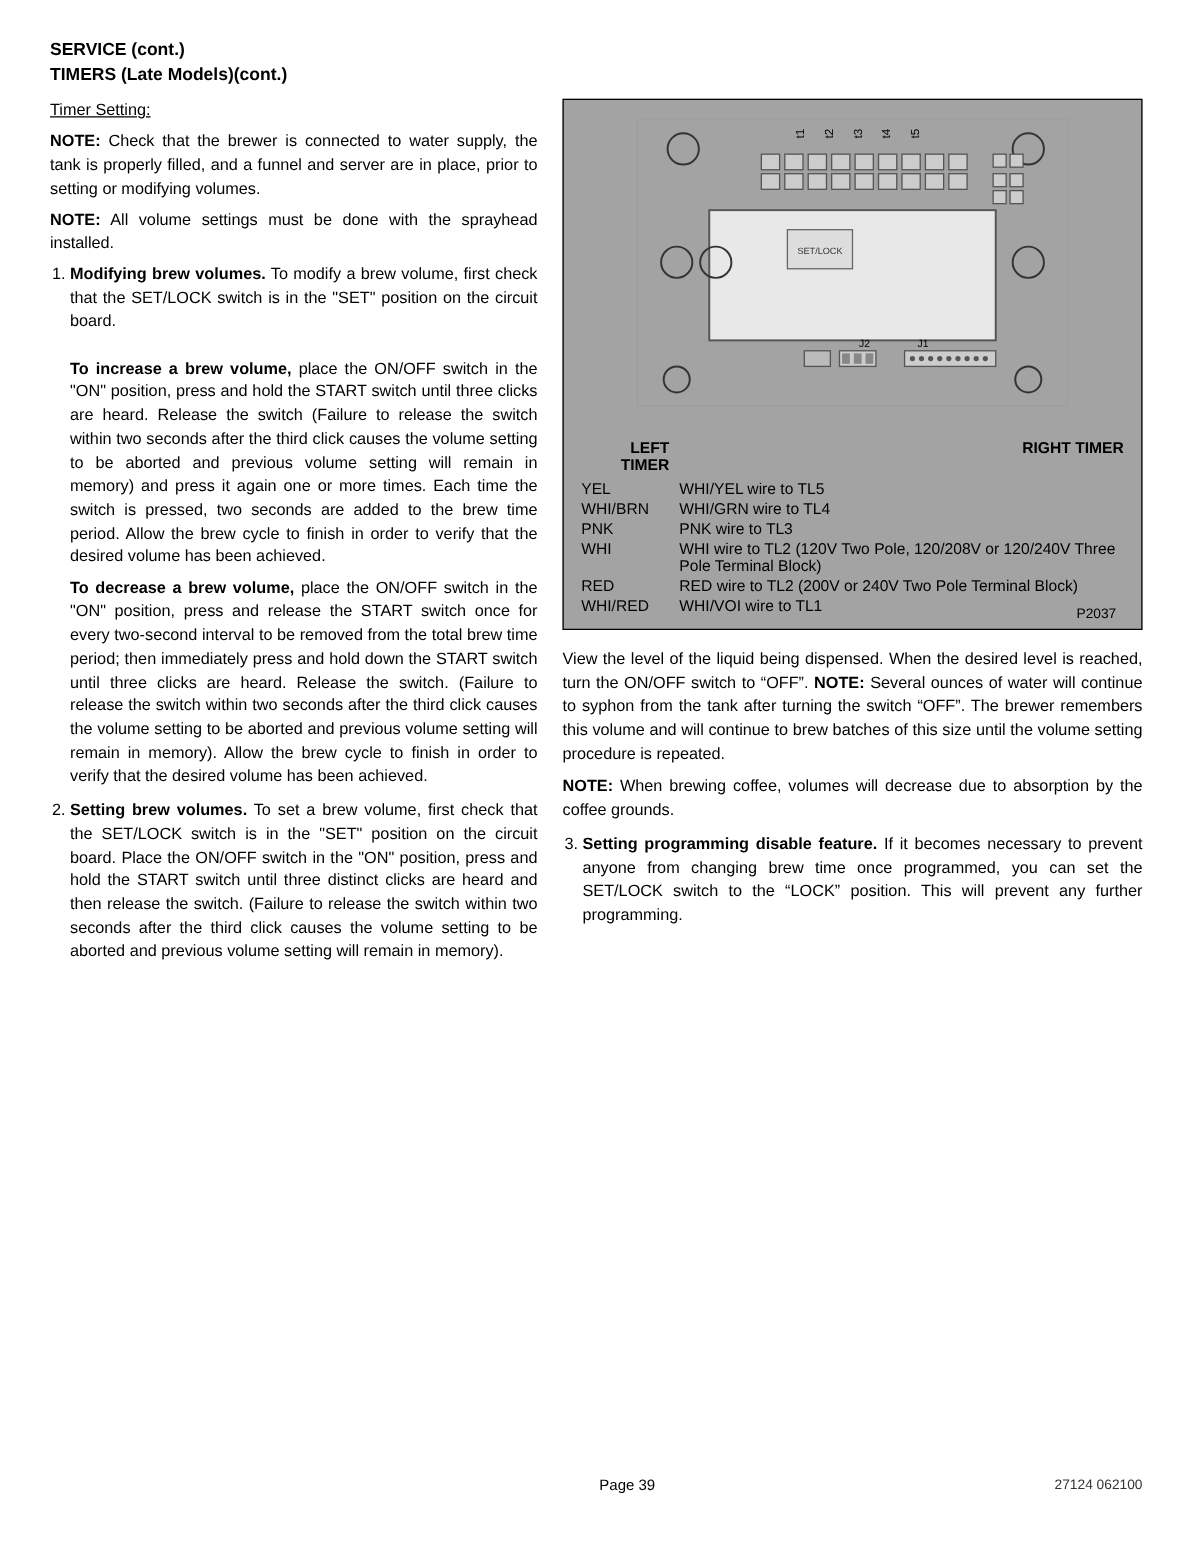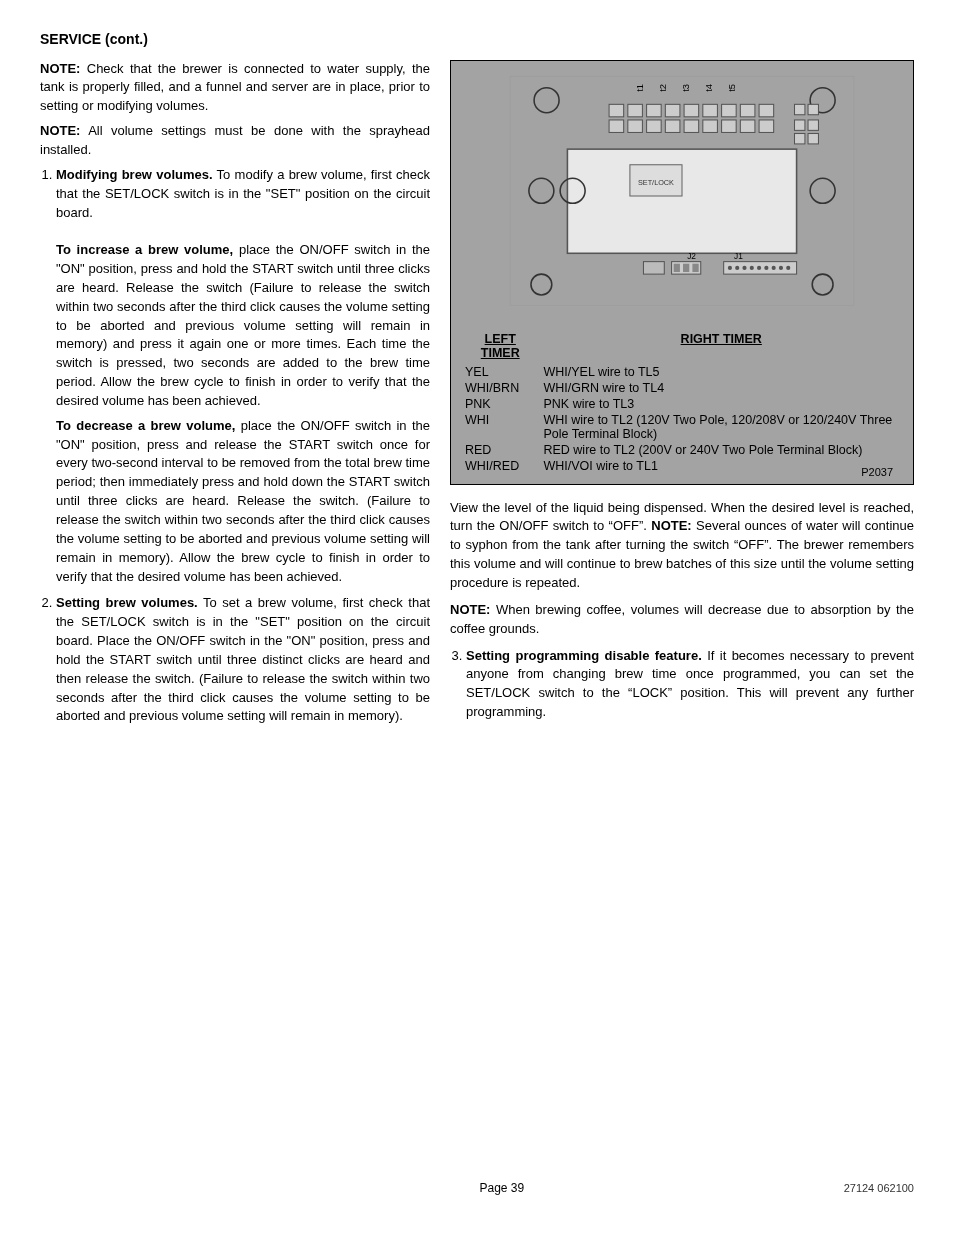--- a/index.html
+++ b/index.html
@@ -97,23 +97,22 @@
 
     
     .timer-table {
       width: 100%;
       border-collapse: collapse;
       margin-top: 6px;
       font-size: 12.5px;
     }
 
     .timer-table th {
-      text-align: center;
+      text-align: right;
       font-weight: bold;
-      text-decoration: underline;
       padding: 2px 4px 4px 4px;
       vertical-align: top;
     }
 
     .timer-table td {
       padding: 1px 4px;
       vertical-align: top;
     }
 
     .timer-table td:first-child {
@@ -157,25 +156,27 @@
       color: #333;
     }
   </style>
 </head>
 <body>
 
 <div class="page-container">
 
   <div class="page-header">
     <h2>SERVICE (cont.)</h2>
+    <h2>TIMERS (Late Models)(cont.)</h2>
   </div>
 
   <div class="main-content">
 
     <div class="left-column">
+      <p class="section-title">Timer Setting:</p>
 
       <p>
         <span class="note-bold">NOTE:</span><span> Check that the brewer is connected to water supply, the tank is properly filled, and a funnel and server are in place, prior to setting or modifying volumes.</span>
       </p>
       <p>
         <span class="note-bold">NOTE:</span><span> All volume settings must be done with the sprayhead installed.</span>
       </p>
 
       <ol>
 

